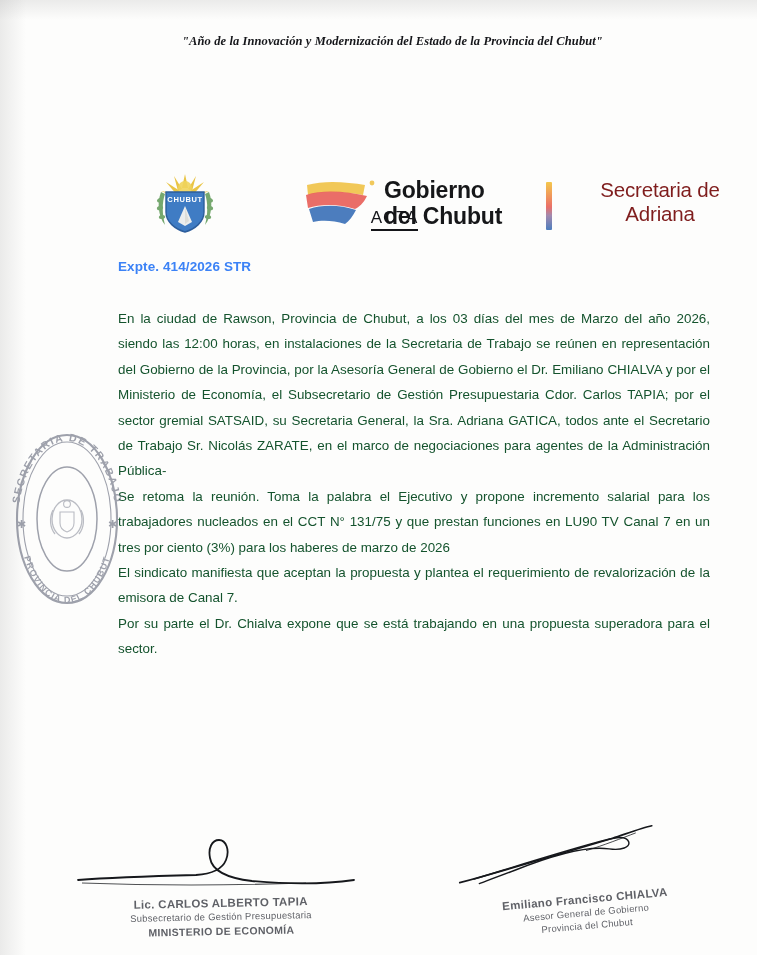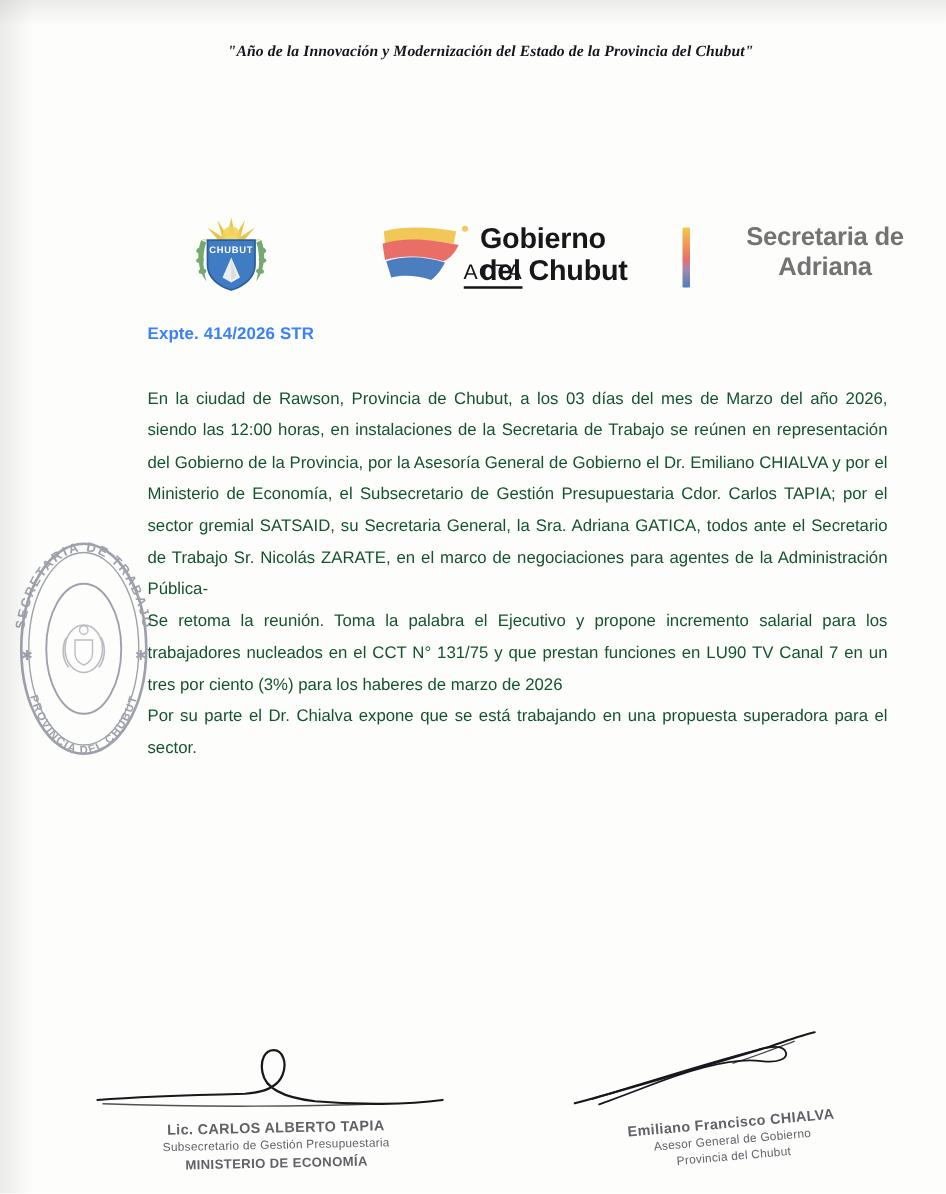--- a/index.html
+++ b/index.html
@@ -83,22 +83,22 @@
         #f3c33c 0%, #ef8f4c 28%, #e8635c 52%, #9a7fa8 70%, #3d72b8 100%);
     border-radius: 1px;
     opacity: 0.92;
   }
   .sec-text {
     position: absolute;
     left: 572px; top: 94px;
     width: 176px;
     text-align: center;
     font-size: 20.5px;
-    font-weight: bold;
-    color: #737373;
+    font-weight: normal;
+    color: #7f1d1d;
     line-height: 1.18;
     letter-spacing: -0.2px;
   }
 
   
   .acta-title {
     position: absolute;
     left: 0; top: 208px;
     width: 757px;
     text-align: center;
@@ -267,20 +267,21 @@
 
   <div class="acta-title">
     <span>ACTA</span>
   </div>
 
   <div class="expte">Expte. 414/2026 STR</div>
 
   <div class="body-text">
     <p>En la ciudad de Rawson, Provincia de Chubut, a los 03 días del mes de Marzo del año 2026, siendo las 12:00 horas, en instalaciones de la Secretaria de Trabajo se reúnen en representación del Gobierno de la Provincia, por la Asesoría General de Gobierno el Dr. Emiliano CHIALVA y por el Ministerio de Economía, el Subsecretario de Gestión Presupuestaria Cdor. Carlos TAPIA; por el sector gremial SATSAID, su Secretaria General, la Sra. Adriana GATICA, todos ante el Secretario de Trabajo Sr. Nicolás ZARATE, en el marco de negociaciones para agentes de la Administración Pública-</p>
     <p>Se retoma la reunión. Toma la palabra el Ejecutivo y propone incremento salarial para los trabajadores nucleados en el CCT N° 131/75 y que prestan funciones en LU90 TV Canal 7 en un tres por ciento (3%) para los haberes de marzo de 2026</p>
+    <p>El sindicato manifiesta que aceptan la propuesta y plantea el requerimiento de revalorización de la emisora de Canal 7.</p>
     <p>Por su parte el Dr. Chialva expone que se está trabajando en una propuesta superadora para el sector.</p>
   </div>
 
   <div class="seal">
     <svg viewBox="0 0 126 182" width="126" height="182">
       <defs>
         <path id="arcTop" d="M14 95 A 49 82 0 0 1 112 95" fill="none"></path>
         <path id="arcBottom" d="M16 97 A 47 78 0 0 0 110 97" fill="none"></path>
       </defs>
       <ellipse cx="63" cy="91" rx="50" ry="84" fill="none" stroke="#5a5f72" stroke-width="2.1"></ellipse>

